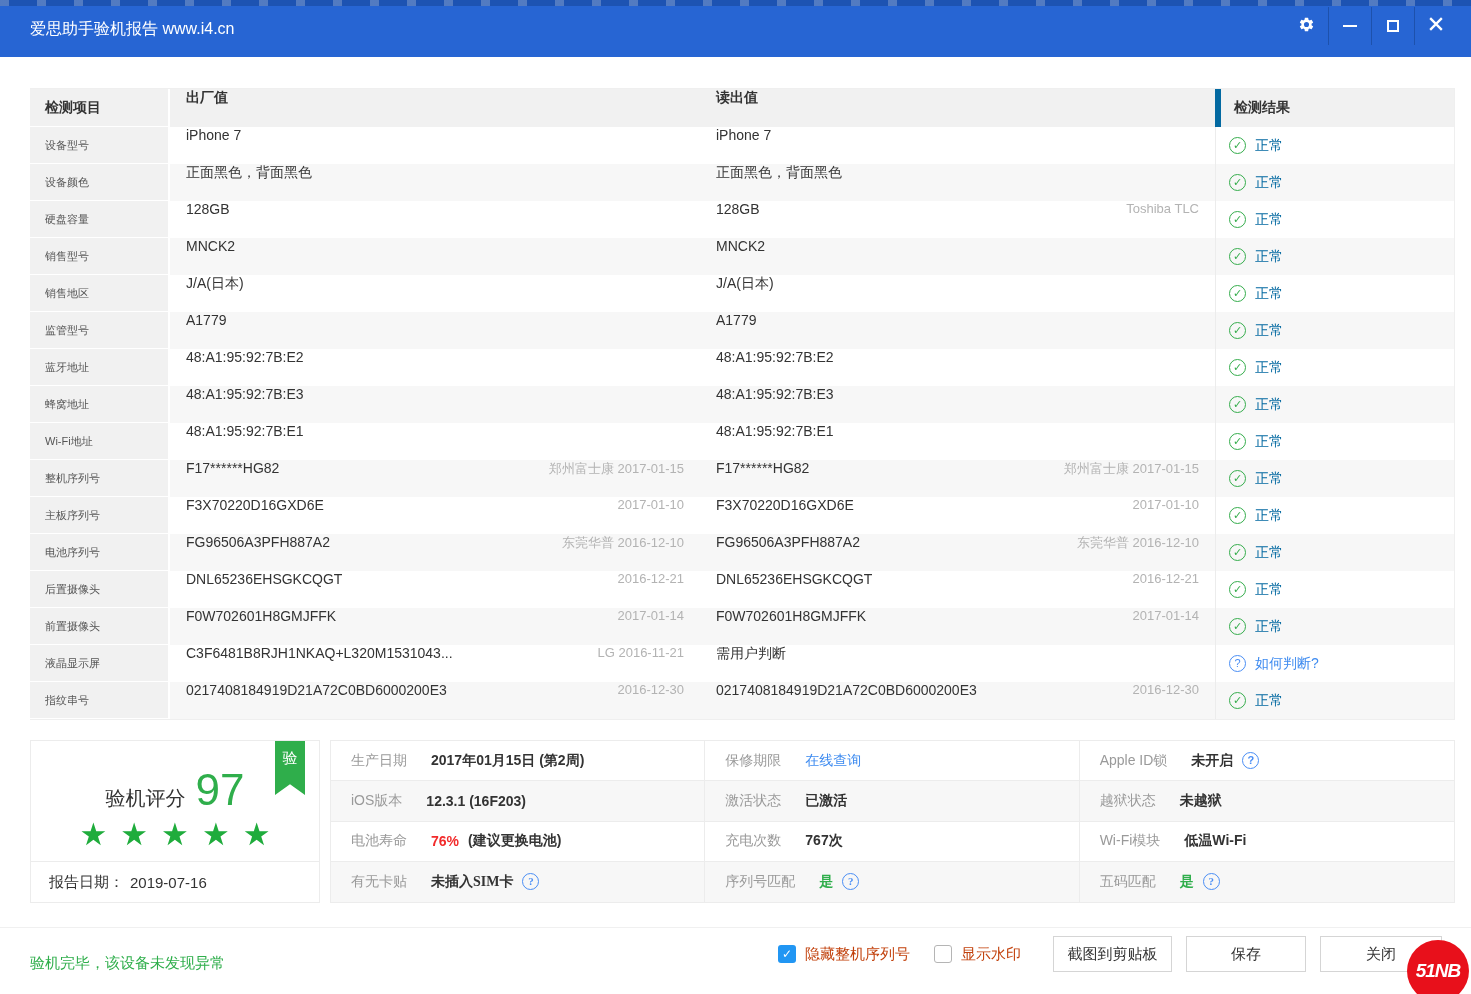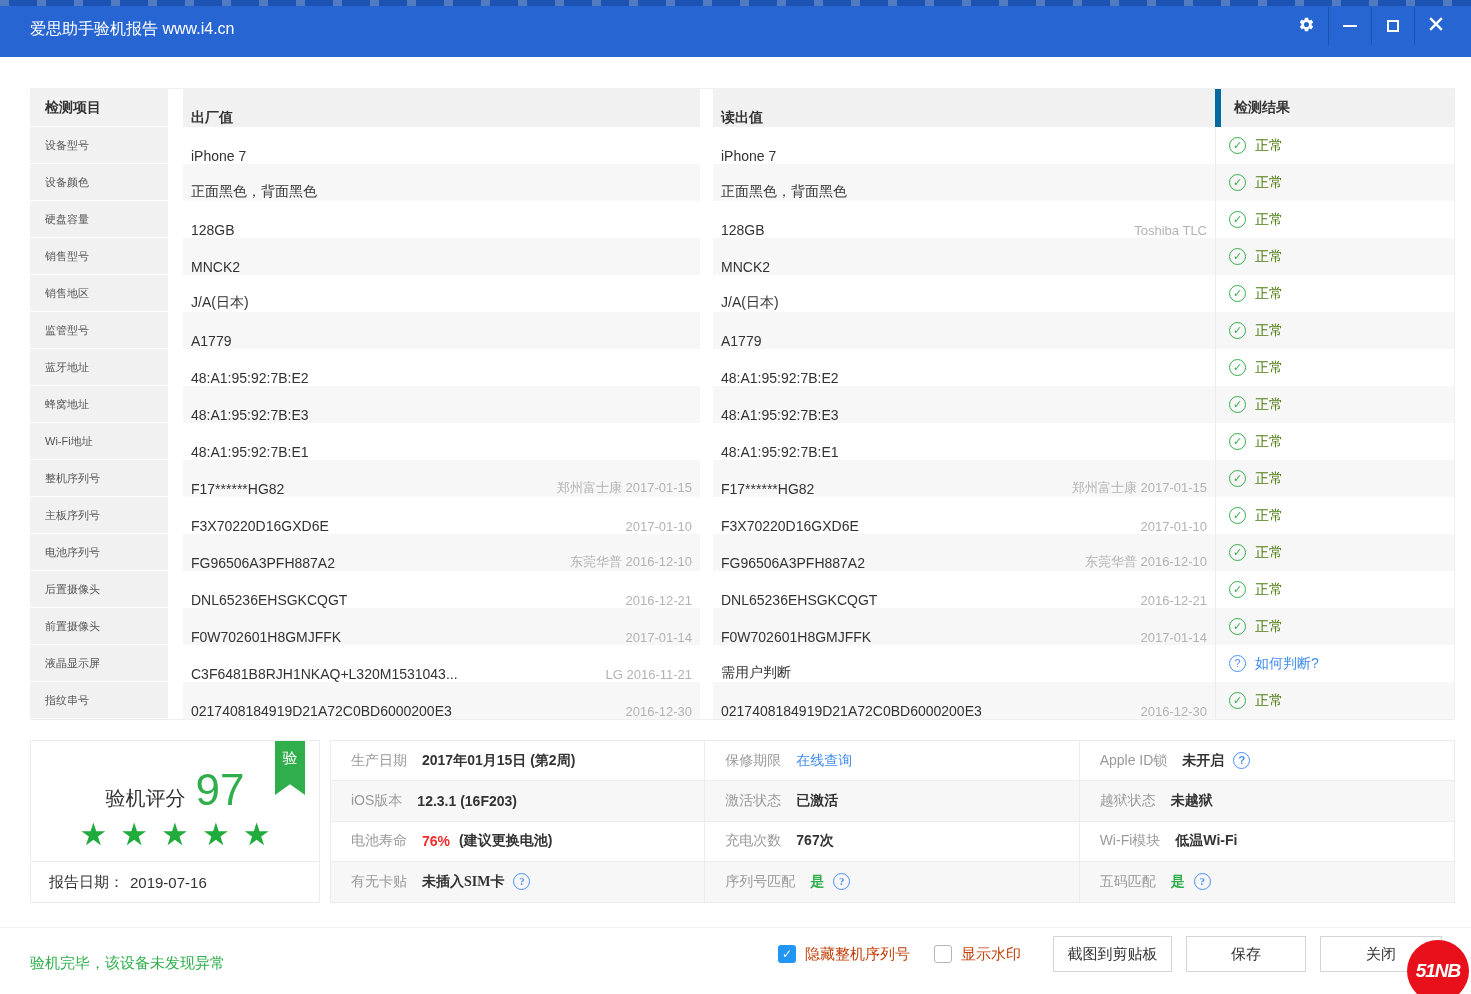--- a/index.html
+++ b/index.html
@@ -24,48 +24,48 @@
 .content { padding: 0 16px 0 30px; }
 
 .vtable { margin-top: 31px; border: 1px solid #efefef; border-left: none; }
 .vrow { display: grid; grid-template-columns: 140px 530px 515px 1fr; height: 37px; }
 .vrow.header-row { height: 38px; }
 .cell-item {
   background: #f1f1f1; color: #555; font-size: 11px; display: flex; align-items: center;
   padding-left: 15px; border-bottom: 1px solid #fff; border-right: 2px solid #fff;
 }
 .header-row .cell-item, .header-row .cell-val, .header-row .cell-res { background: #f1f1f1; font-weight: bold; color: #333; font-size: 14px; }
-.cell-val { display: flex; align-items: flex-end; justify-content: space-between; padding: 0 8px; font-size: 14px; color: #333; background: #fff; margin-left: 13px; }
+.cell-val { display: flex; align-items: flex-start; justify-content: space-between; padding: 0 16px; font-size: 14px; color: #333; background: #fff; }
 .cell-res { display: flex; align-items: center; gap: 9px; padding-left: 13px; font-size: 14px; background: #fff; border-left: 1px solid #ececec; }
 .header-row .cell-res { border-left: 6px solid #0369a1; }
 .vrow.even .cell-val, .vrow.even .cell-res { background: #f7f7f7; }
 .note { color: #b3b3b3; font-size: 13px; white-space: nowrap; }
 .icon-circle {
   width: 17px; height: 17px; border-radius: 50%; flex: none;
   display: flex; align-items: center; justify-content: center; font-size: 11px; line-height: 1;
 }
 .icon-circle.ok { border: 1px solid #35ad4c; color: #35ad4c; }
 .icon-circle.help { border: 1px solid #4a8ef5; color: #4a8ef5; }
-.ok-text { color: #4d7c0f; }
+.ok-text { color: #0369a1; }
 .link-text { color: #3e8bf0; cursor: pointer; }
 
 .bottom { display: flex; gap: 10px; margin-top: 20px; }
 .score-panel { width: 290px; height: 163px; border: 1px solid #ececec; position: relative; flex: none; }
 .ribbon {
   position: absolute; top: 0; right: 14px; width: 30px; height: 54px; background: #2fae4b;
   color: #fff; font-size: 15px; text-align: center; padding-top: 8px;
   clip-path: polygon(0 0, 100% 0, 100% 100%, 50% 80%, 0 100%);
 }
 .score-line { margin-top: 24px; display: flex; align-items: baseline; justify-content: center; gap: 10px; }
 .score-label { font-size: 20px; color: #333; }
 .score-num { font-size: 44px; color: #2fae4b; }
 .stars { text-align: center; color: #1fac3c; font-size: 31px; letter-spacing: 13px; padding-left: 13px; margin-top: 1px; }
 .score-date { position: absolute; bottom: 0; left: 0; right: 0; height: 41px; border-top: 1px solid #ececec; display: flex; align-items: center; padding-left: 18px; font-size: 15px; color: #333; gap: 6px; }
 .info-grid { flex: 1; display: grid; grid-template-columns: 1fr 1fr 1fr; grid-template-rows: repeat(4, 1fr); border: 1px solid #ececec; height: 163px; }
-.info-cell { display: flex; align-items: center; padding-left: 20px; gap: 15px; border-right: 1px solid #ececec; border-bottom: 1px solid #ececec; font-size: 14px; background: #fff; }
+.info-cell { display: flex; align-items: center; padding-left: 20px; gap: 24px; border-right: 1px solid #ececec; border-bottom: 1px solid #ececec; font-size: 14px; background: #fff; }
 .info-cell:nth-child(3n) { border-right: none; }
 .info-cell:nth-child(n+10) { border-bottom: none; font-family: Liberation Serif, serif; }
 .info-cell.shade { background: #f7f7f7; }
 .info-label { color: #9a9a9a; white-space: nowrap; }
 .info-value { color: #333; font-weight: bold; display: flex; align-items: center; gap: 9px; white-space: nowrap; }
 .info-value .v-red { color: #f22b2b; }
 .info-value .v-green { color: #2fae4b; }
 .info-value .v-link { color: #3e8bf0; font-weight: normal; cursor: pointer; }
 
 .footer { margin-top: 24px; position: relative; height: 70px; border-top: 1px solid #f0f0f0; }

